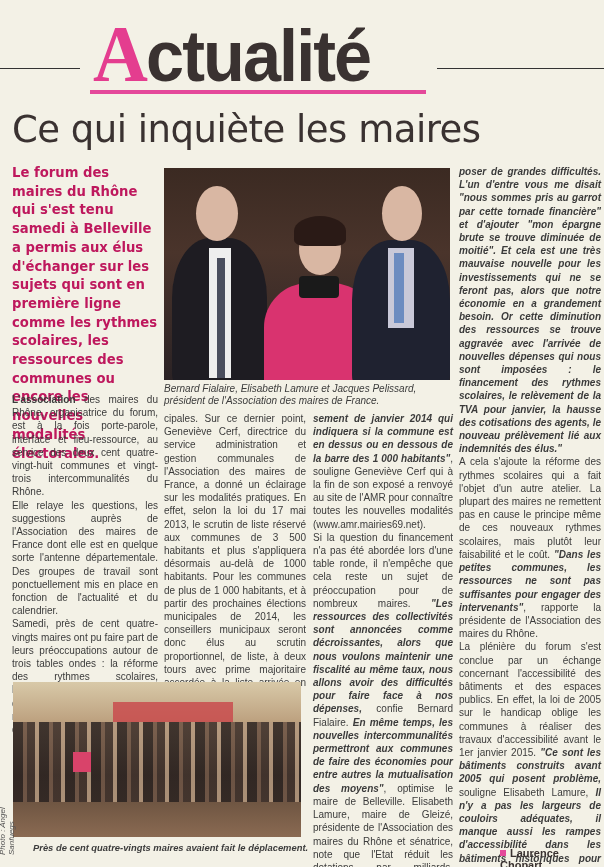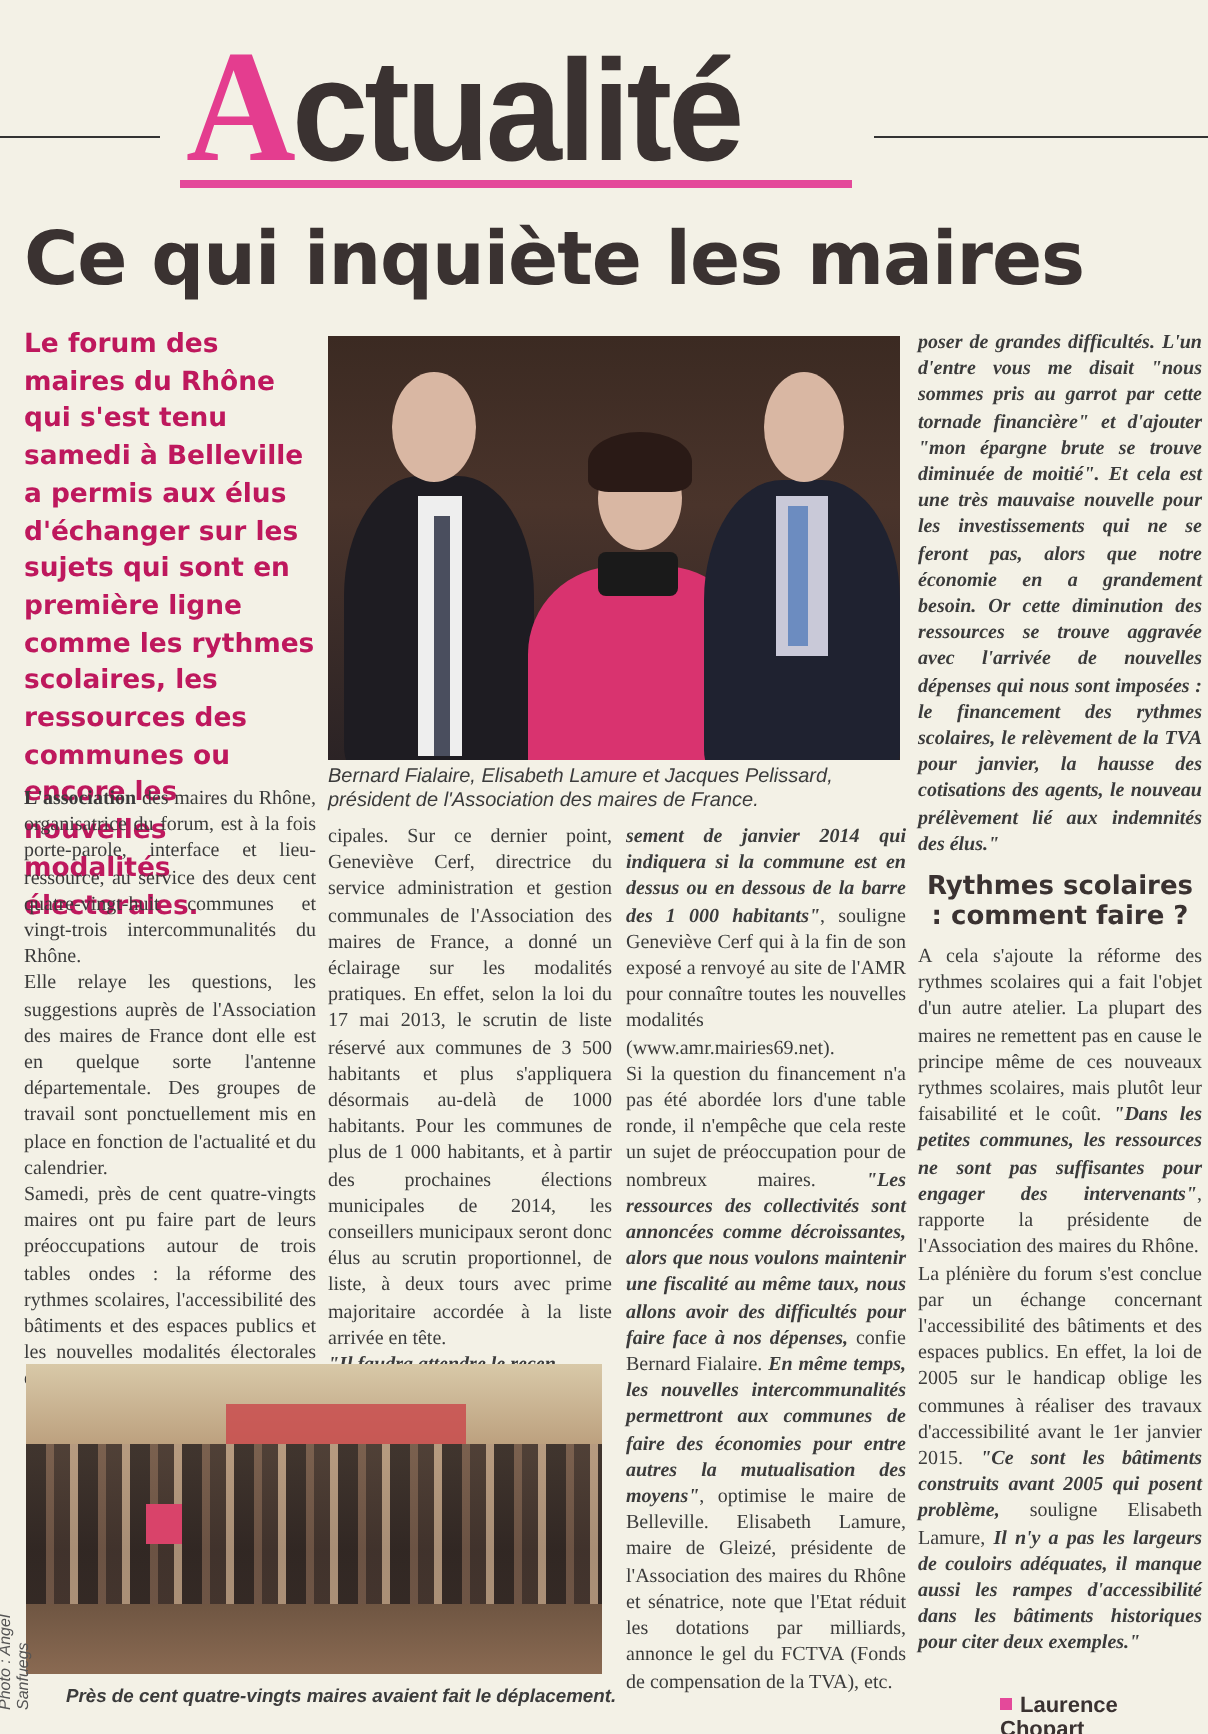--- a/index.html
+++ b/index.html
@@ -18,34 +18,34 @@
     .rubric .word {
       position: absolute; left: 93px; top: 0px;
       font-family: "Liberation Sans", sans-serif; font-weight: 900;
       font-size: 72px; line-height: 72px; letter-spacing: -2px; color: #3a3231;
       transform: scaleX(0.95); transform-origin: left;
     }
     .rubric .word .first { color: #e43d8f; font-family: "Liberation Serif", serif; font-weight: bold; font-size: 80px; }
     .rubric .underline { position: absolute; left: 90px; top: 72px; width: 336px; height: 4px; background: #e4499a; }
     .headline {
       position: absolute; left: 12px; top: 108px; width: 592px;
-      font-family: "DejaVu Sans", sans-serif; font-weight: bold;
+      font-family: "DejaVu Sans", sans-serif; font-weight: normal;
       font-size: 37px; line-height: 44px; color: #3a3231; letter-spacing: -0.5px;
       white-space: nowrap;
     }
     .lede {
       position: absolute; left: 12px; top: 164px; width: 148px;
       font-family: "DejaVu Sans", sans-serif; font-weight: bold;
       font-size: 13.2px; line-height: 18.7px; color: #be185d;
     }
     .col {
       position: absolute; font-size: 10px; line-height: 13.2px; text-align: justify;
       color: #3b3b3b;
     }
-    .col p { margin: 0; font-family: Liberation Serif, serif; }
+    .col p { margin: 0; }
     .col b.i, .col .bi { font-weight: bold; font-style: italic; }
     .col .lead { font-weight: bold; }
     .c1 { left: 12px; top: 393px; width: 146px; }
     .c2 { left: 164px; top: 412px; width: 142px; }
     .c3 { left: 313px; top: 412px; width: 140px; }
     .c4 { left: 459px; top: 165px; width: 142px; }
     .subhead {
       font-family: "DejaVu Sans", sans-serif; font-weight: bold;
       font-size: 13px; line-height: 15px; text-align: center; color: #3a3231;
       margin: 7px 0 6px 0;
@@ -121,21 +121,20 @@
   <p class="bi">"Il faudra attendre le recen-</p>
 </div>
 
 <div class="col c3">
   <p><span class="bi">sement de janvier 2014 qui indiquera si la commune est en dessus ou en dessous de la barre des 1 000 habitants"</span><span>, souligne Geneviève Cerf qui à la fin de son exposé a renvoyé au site de l'AMR pour connaître toutes les nouvelles modalités (www.amr.mairies69.net).</span></p>
   <p><span>Si la question du financement n'a pas été abordée lors d'une table ronde, il n'empêche que cela reste un sujet de préoccupation pour de nombreux maires. </span><span class="bi">"Les ressources des collectivités sont annoncées comme décroissantes, alors que nous voulons maintenir une fiscalité au même taux, nous allons avoir des difficultés pour faire face à nos dépenses,</span><span> confie Bernard Fialaire. </span><span class="bi">En même temps, les nouvelles intercommunalités permettront aux communes de faire des économies pour entre autres la mutualisation des moyens"</span><span>, optimise le maire de Belleville. Elisabeth Lamure, maire de Gleizé, présidente de l'Association des maires du Rhône et sénatrice, note que l'Etat réduit les dotations par milliards, annonce le gel du FCTVA (Fonds de compensation de la TVA), etc. </span></p>
 </div>
 
 <div class="col c4">
   <p class="bi">poser de grandes difficultés. L'un d'entre vous me disait "nous sommes pris au garrot par cette tornade financière" et d'ajouter "mon épargne brute se trouve diminuée de moitié". Et cela est une très mauvaise nouvelle pour les investissements qui ne se feront pas, alors que notre économie en a grandement besoin. Or cette diminution des ressources se trouve aggravée avec l'arrivée de nouvelles dépenses qui nous sont imposées : le financement des rythmes scolaires, le relèvement de la TVA pour janvier, la hausse des cotisations des agents, le nouveau prélèvement lié aux indemnités des élus."</p>
-  <div class="subhead">Rythmes scolaires : comment faire ?</div>
   <p><span>A cela s'ajoute la réforme des rythmes scolaires qui a fait l'objet d'un autre atelier. La plupart des maires ne remettent pas en cause le principe même de ces nouveaux rythmes scolaires, mais plutôt leur faisabilité et le coût. </span><span class="bi">"Dans les petites communes, les ressources ne sont pas suffisantes pour engager des intervenants"</span><span>, rapporte la présidente de l'Association des maires du Rhône.</span></p>
   <p><span>La plénière du forum s'est conclue par un échange concernant l'accessibilité des bâtiments et des espaces publics. En effet, la loi de 2005 sur le handicap oblige les communes à réaliser des travaux d'accessibilité avant le 1er janvier 2015. </span><span class="bi">"Ce sont les bâtiments construits avant 2005 qui posent problème,</span><span> souligne Elisabeth Lamure, </span><span class="bi">Il n'y a pas les largeurs de couloirs adéquates, il manque aussi les rampes d'accessibilité dans les bâtiments historiques pour citer deux exemples."</span></p>
 
 </div>
 
 <div class="photo2">
   <div style="position:absolute;left:100px;top:20px;width:120px;height:20px;background:#c9464a;opacity:.8;"></div>
   <div style="position:absolute;left:0;top:40px;width:288px;height:80px;background:repeating-linear-gradient(90deg,#2a2220 0 10px,#6e5546 10px 14px,#3c2f2a 14px 22px,#b59a80 22px 26px);opacity:.85;"></div>
   <div style="position:absolute;left:60px;top:70px;width:18px;height:20px;background:#d9436a;"></div>
 </div>

